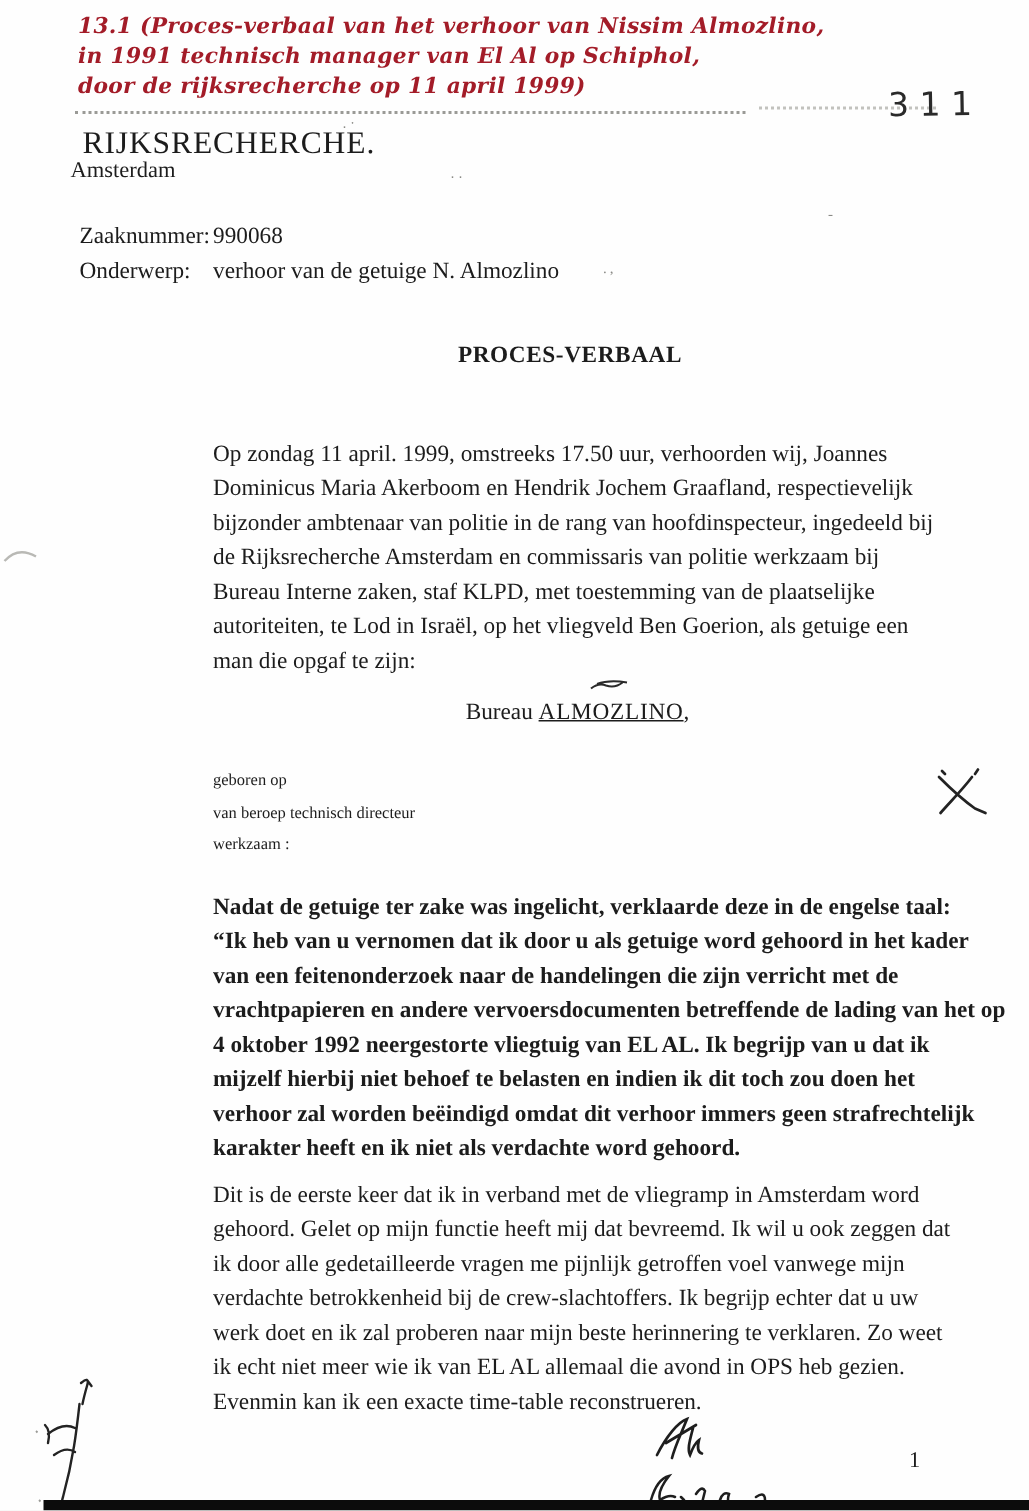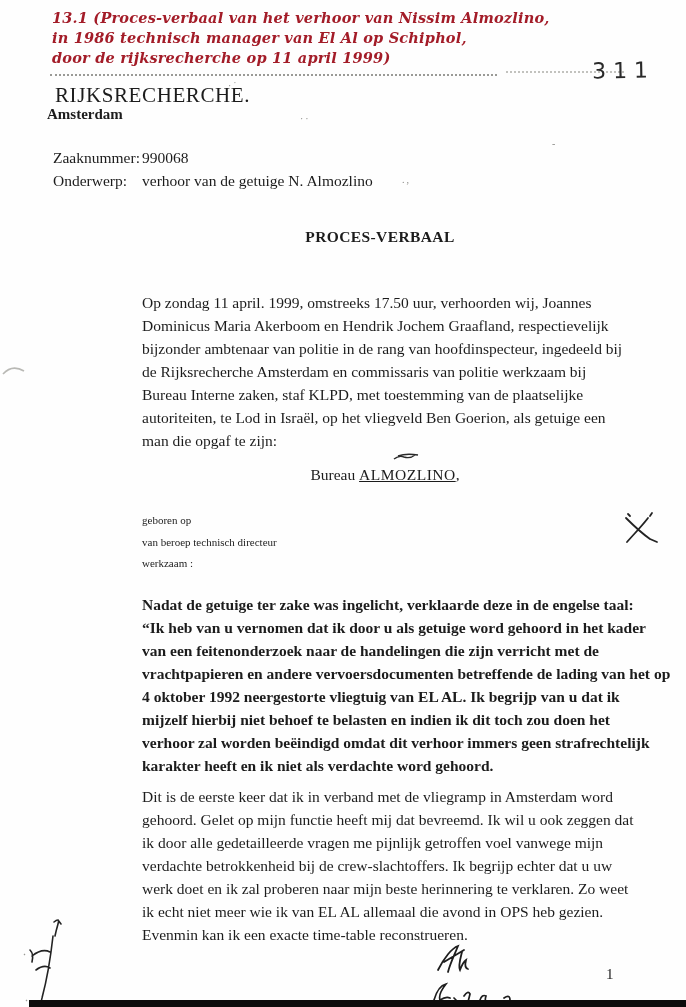--- a/index.html
+++ b/index.html
@@ -48,21 +48,20 @@
     font-size: 15px;
   }
 
   .letterhead-org {
     left: 55px; top: 83px;
     font-size: 21px; letter-spacing: 0.6px;
   }
   .letterhead-city {
     left: 47px; top: 106px;
     font-size: 15px;
-    font-weight: bold;
   }
 
   .meta { left: 53px; top: 149px; font-size: 15.5px; }
   .meta-row { display: flex; height: 23px; }
   .meta-label { width: 89px; }
   .meta-value { }
 
   .doc-title {
     left: 0; top: 228px; width: 760px;
     text-align: center;
@@ -106,21 +105,21 @@
     letter-spacing: 2px;
   }
 </style>
 </head>
 <body>
 
 <div class="page">
 
   <div class="abs annotation" id="annotation" style="color: rgb(163, 28, 40);">
       <div class="tline">13.1 (Proces-verbaal van het verhoor van Nissim Almozlino,</div>
-      <div class="tline">in 1986 technisch manager van El Al op Schiphol,</div>
+      <div class="tline">in 1991 technisch manager van El Al op Schiphol,</div>
       <div class="tline">door de rijksrecherche op 11 april 1999)</div>
     </div>
   <div class="abs dotted-rule rule-1"></div>
   <div class="abs dotted-rule rule-2"></div>
 
   <div class="abs hand pagenum-top">311</div>
 
   <div class="abs letterhead-org">RIJKSRECHERCHE.</div>
   <div class="abs letterhead-city">Amsterdam</div>
 

